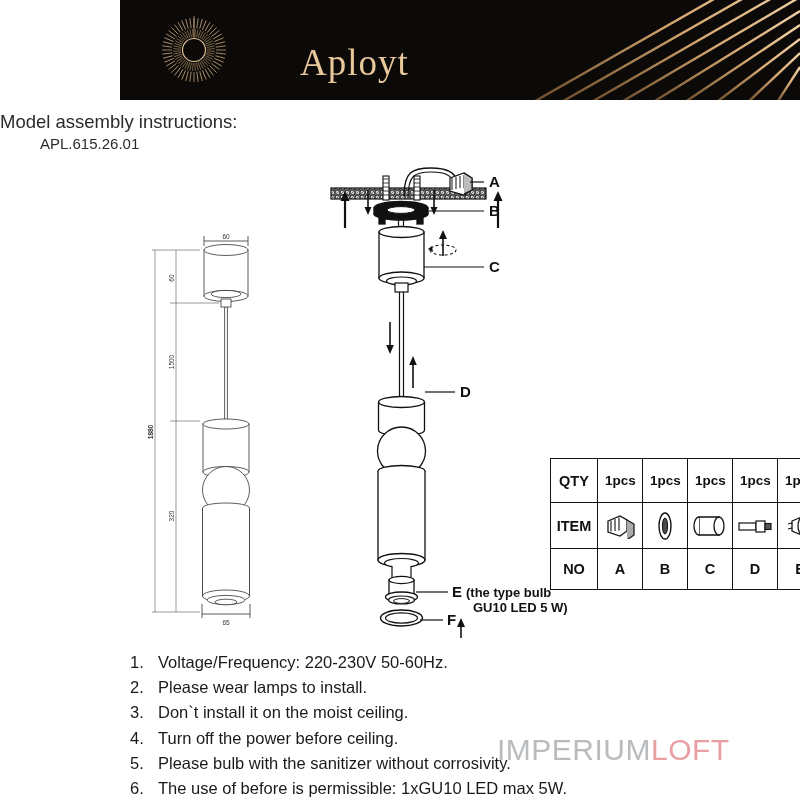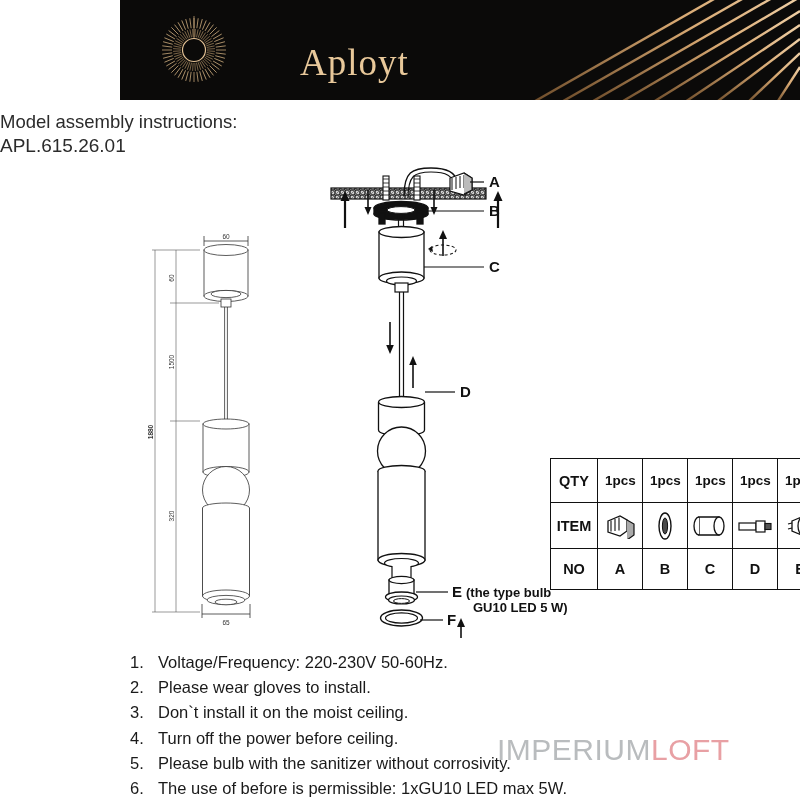--- a/index.html
+++ b/index.html
@@ -29,21 +29,21 @@
     margin-left:28px;
   }
   .rays{position:absolute;right:0;top:0;width:300px;height:100px;}
 
   
   .title-block{
     position:absolute;left:0;top:110px;width:800px;text-align:left;
     line-height:1.28;
   }
   .title-line1{font-size:18.5px;color:#2b2b2b;}
-  .title-line2{font-size:19px;color:#2b2b2b;}
+  .title-line2{font-size:15px;color:#2b2b2b;padding-left:40px;}
 
   
   .drawing{position:absolute;left:0;top:0;width:800px;height:800px;pointer-events:none;}
 
   
   .parts-table-wrap{
     position:absolute;left:550px;top:218px;width:132px;height:372px;
   }
   .ptable{
     position:absolute;
@@ -528,21 +528,21 @@
       </table>
   </div>
 
   <div class="instructions">
     <div class="ins-row">
       <span class="ins-num">1.</span>
       <span class="ins-txt">Voltage/Frequency: 220-230V 50-60Hz.</span>
     </div>
     <div class="ins-row">
       <span class="ins-num">2.</span>
-      <span class="ins-txt">Please wear gloves to install.</span>
+      <span class="ins-txt">Please wear lamps to install.</span>
     </div>
     <div class="ins-row">
       <span class="ins-num">3.</span>
       <span class="ins-txt">Don`t install it on the moist ceiling.</span>
     </div>
     <div class="ins-row">
       <span class="ins-num">4.</span>
       <span class="ins-txt">Turn off the power before ceiling.</span>
     </div>
     <div class="ins-row">

